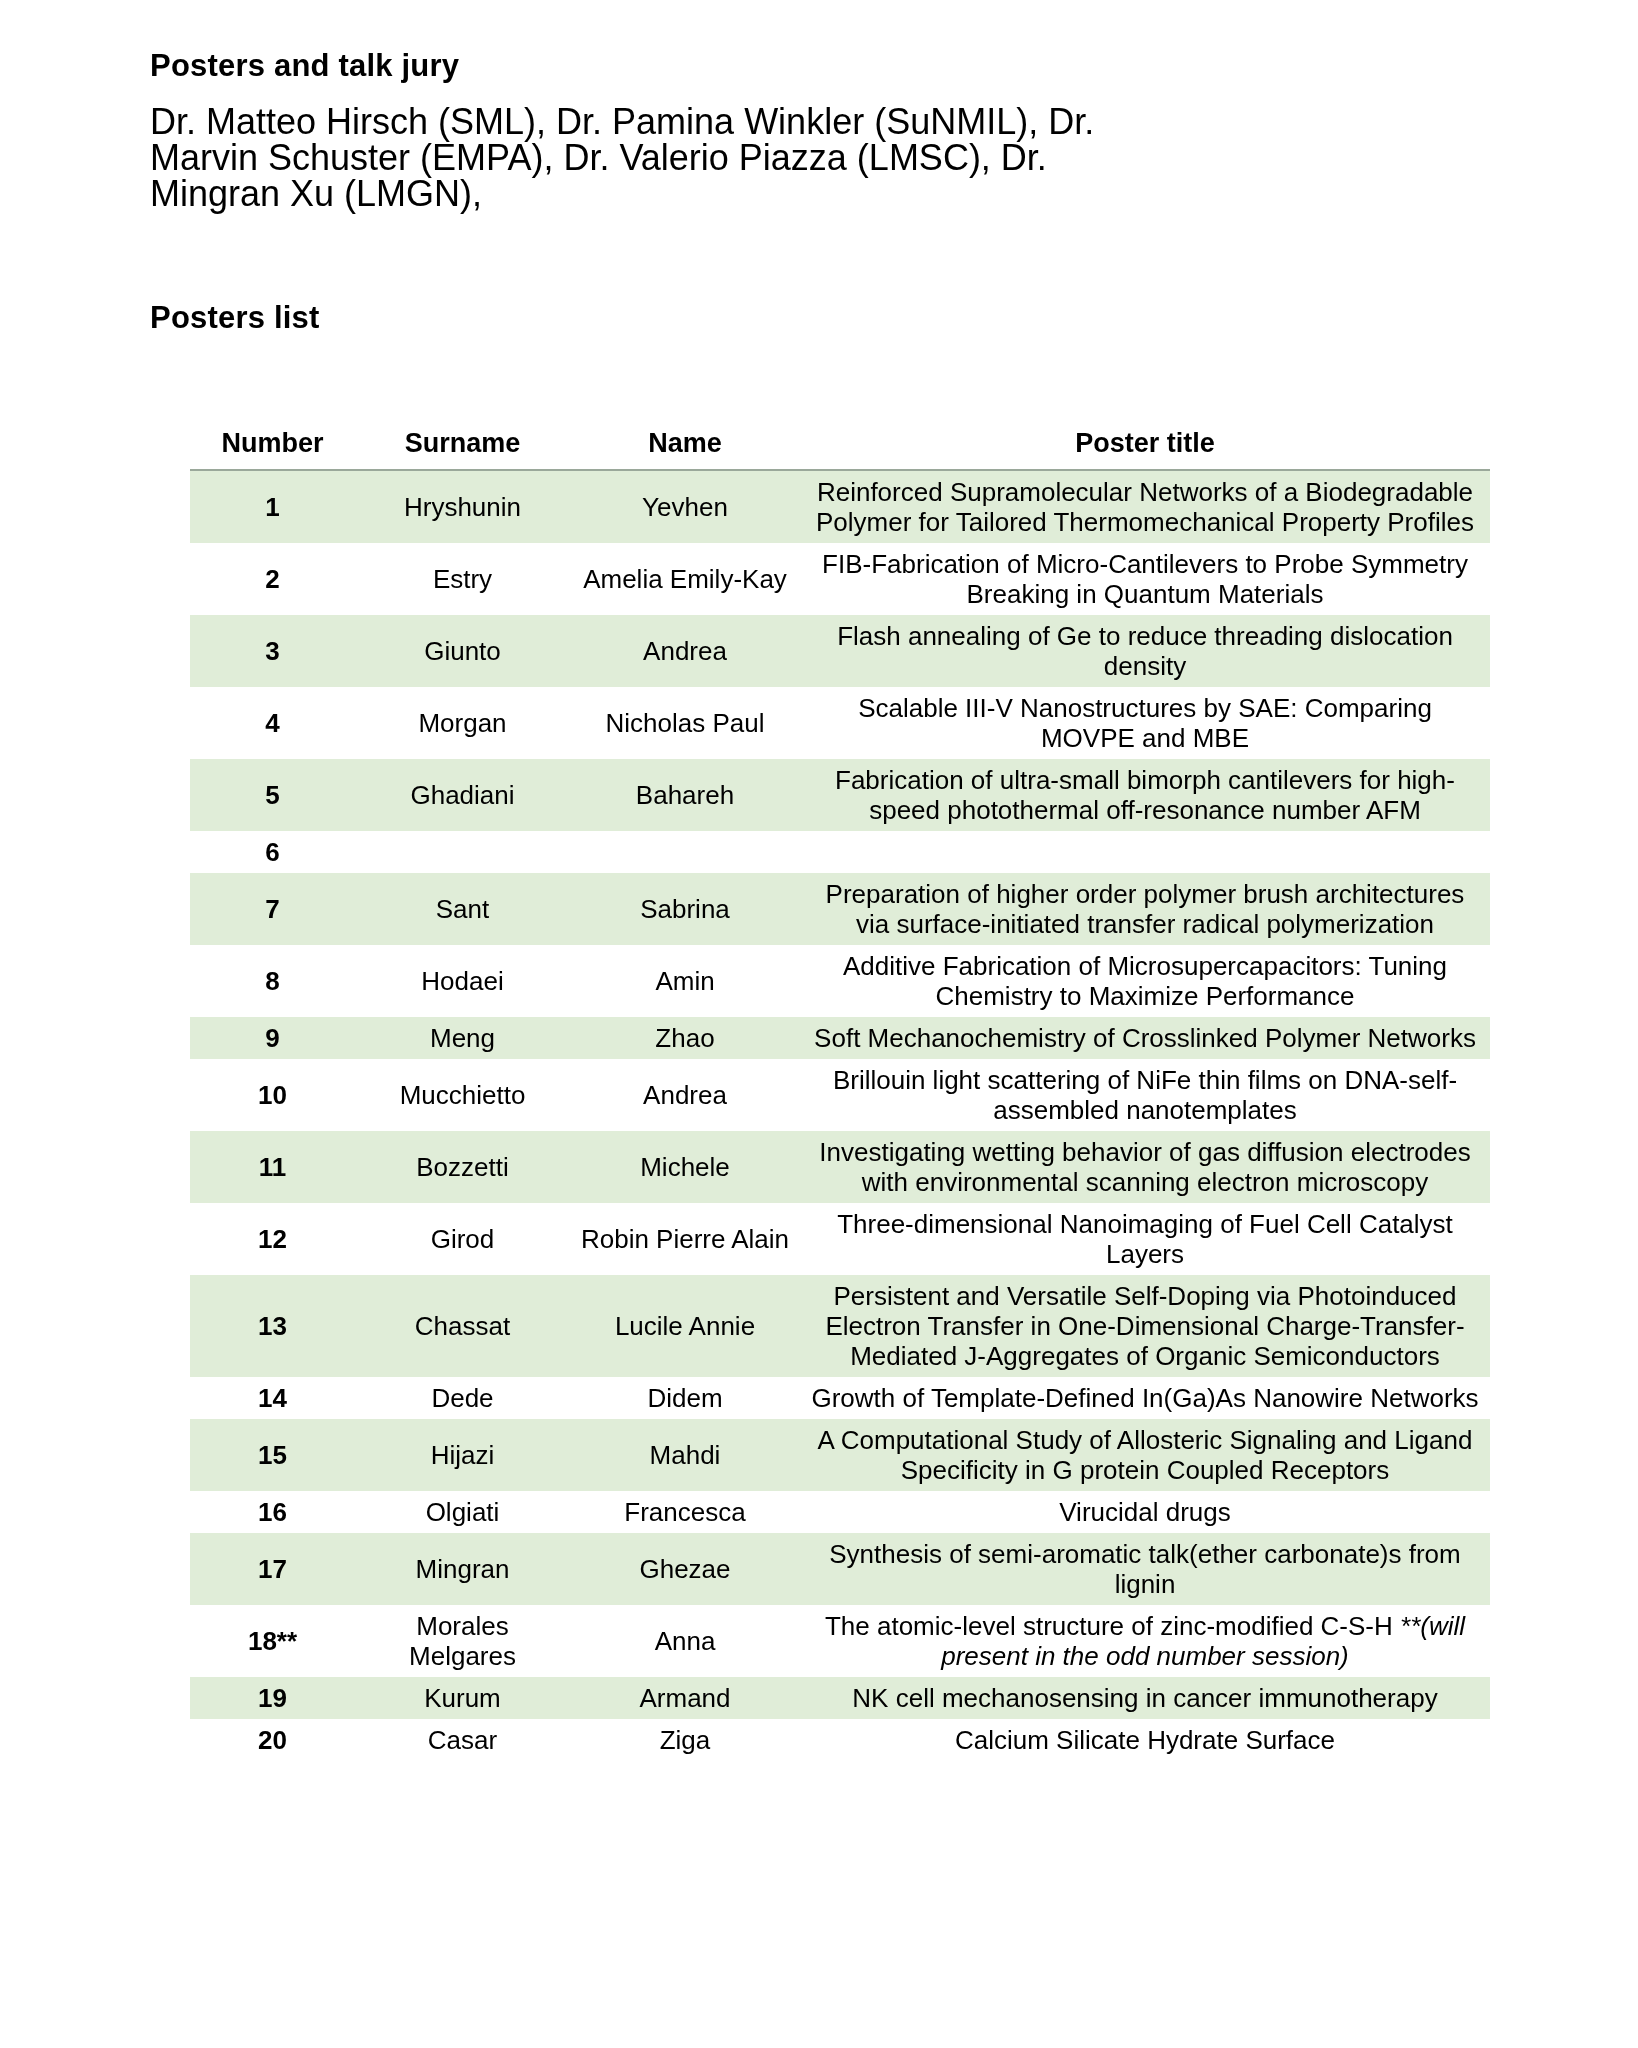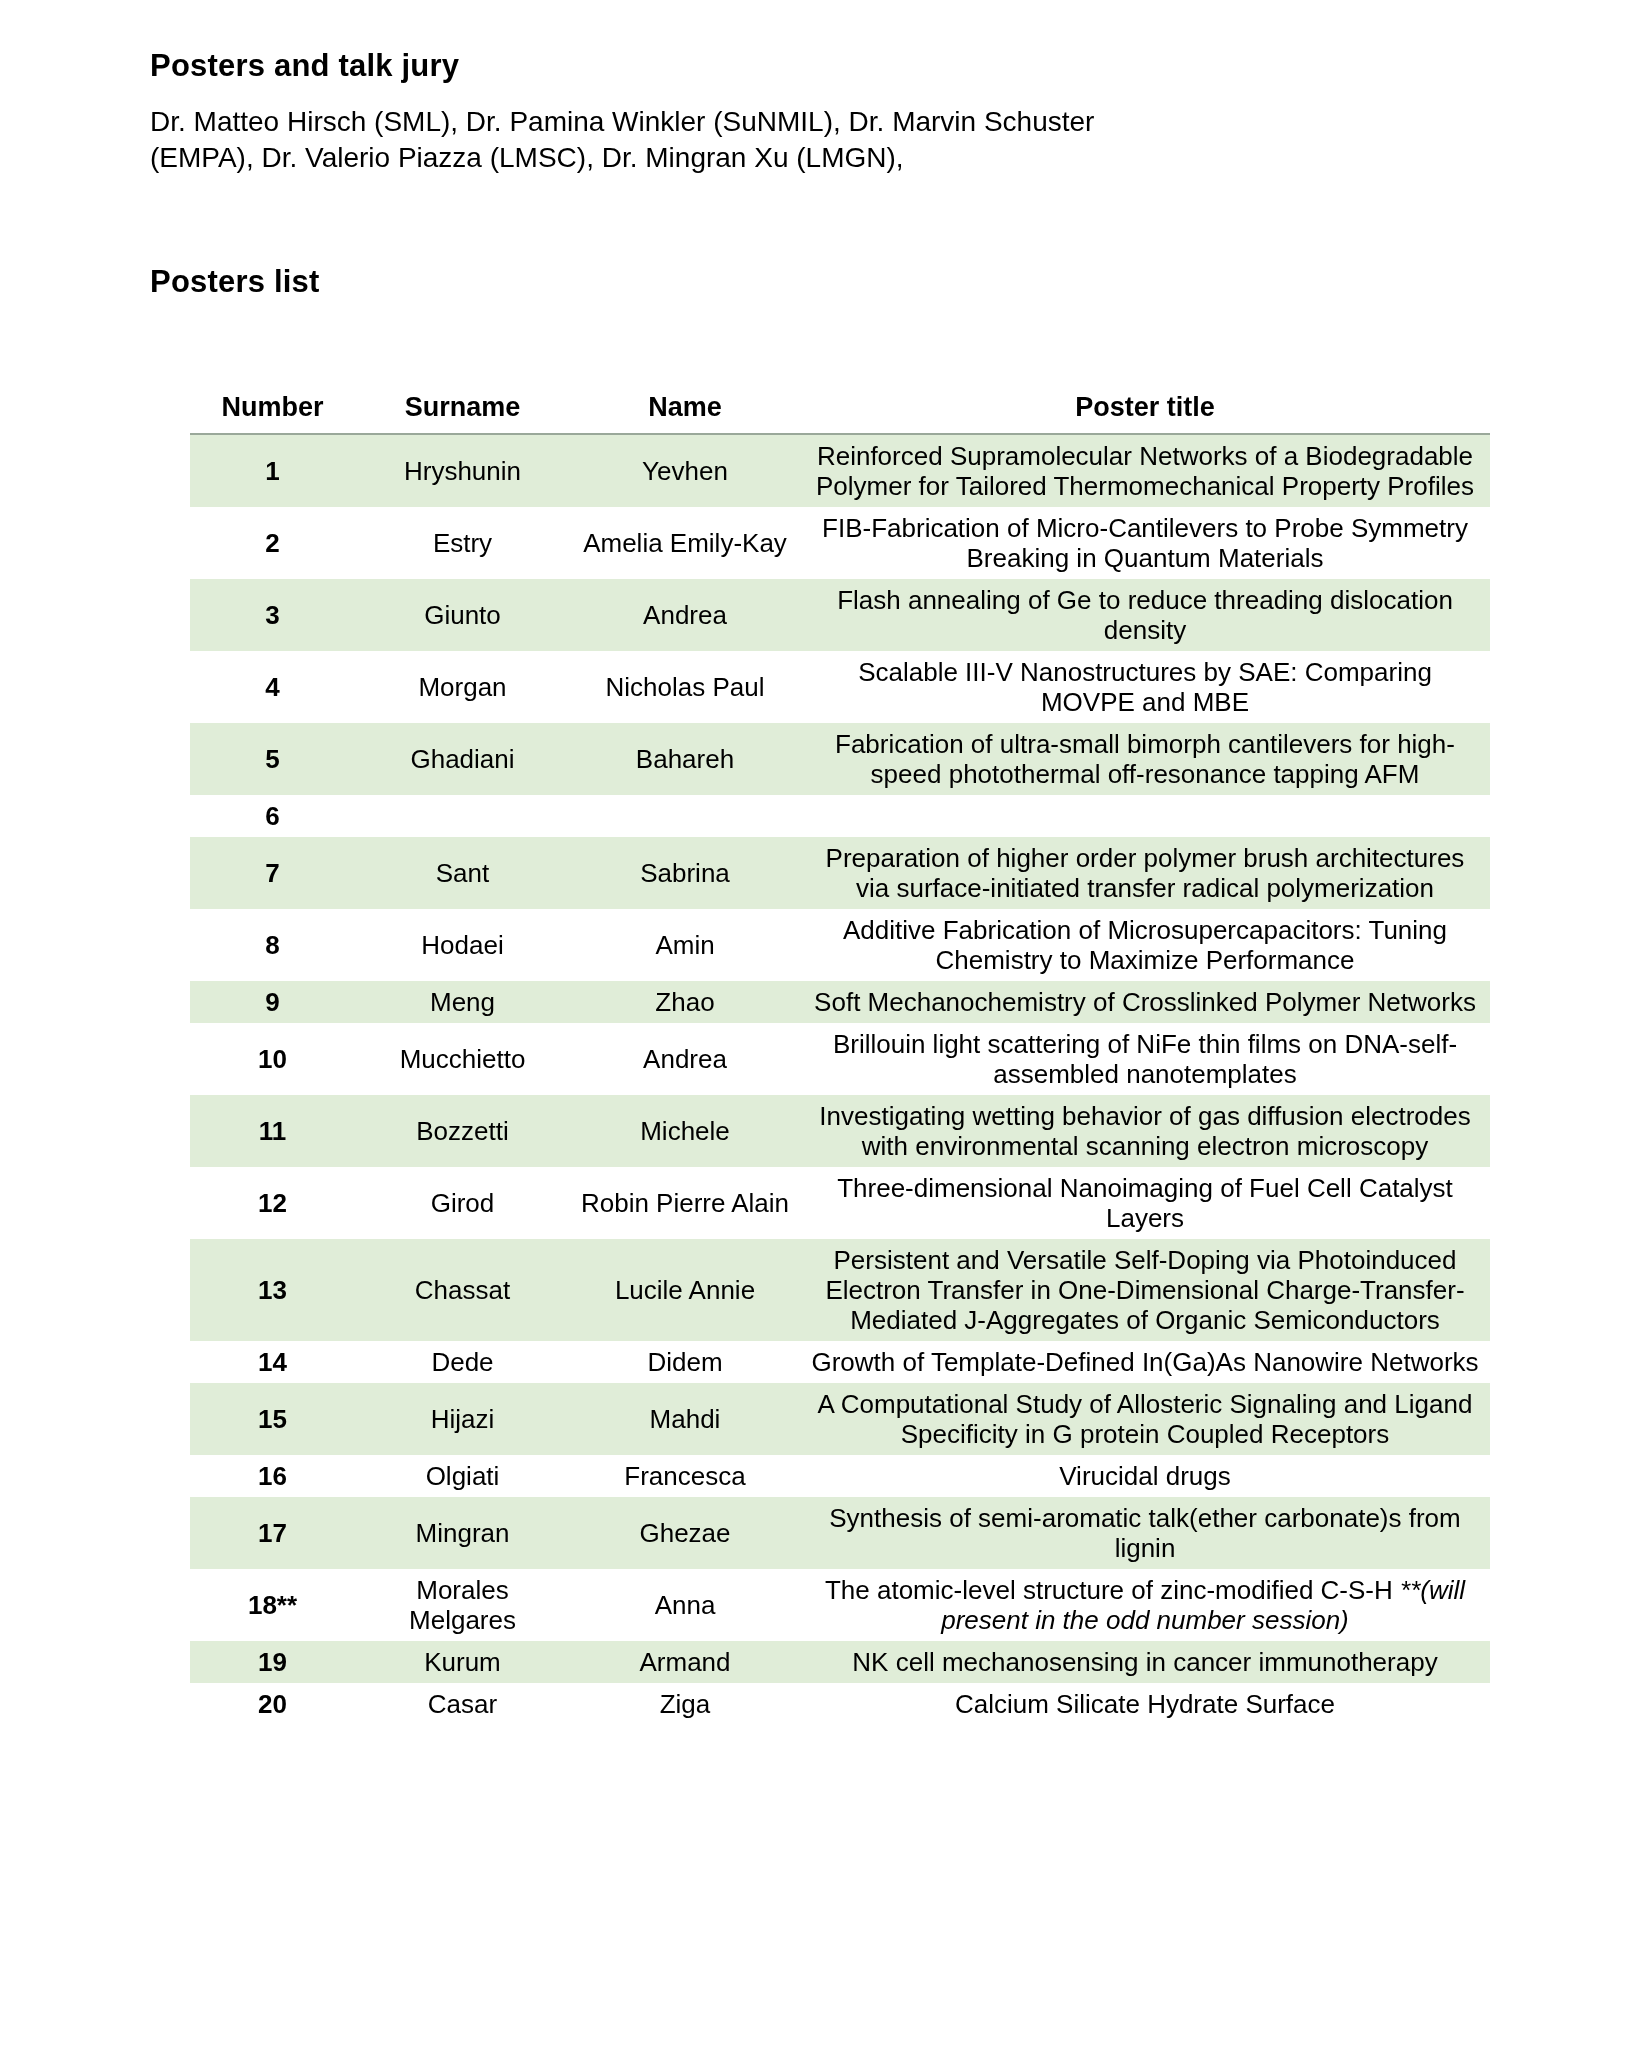--- a/index.html
+++ b/index.html
@@ -15,21 +15,21 @@
     width: 1638px; height: 2048px;
     padding: 48px 0 16px 150px;
   }
   .section-title {
     font-size: 31px;
     font-weight: bold;
     margin: 0;
     letter-spacing: 0.2px;
   }
   .jury-names {
-    font-size: 28px;
+    font-size: 36px;
     line-height: 36px;
     margin: 20px 0 0 0;
     max-width: 945px;
   }
   .list-title {
     margin-top: 88px;
   }
   table.posters {
     border-collapse: collapse;
     table-layout: fixed;
@@ -108,21 +108,21 @@
         <tr class="plain">
           <td class="num">4</td>
           <td class="surname">Morgan</td>
           <td class="name">Nicholas Paul</td>
           <td class="title"><span>Scalable III-V Nanostructures by SAE: Comparing MOVPE and MBE</span></td>
         </tr>
         <tr class="shaded">
           <td class="num">5</td>
           <td class="surname">Ghadiani</td>
           <td class="name">Bahareh</td>
-          <td class="title"><span>Fabrication of ultra-small bimorph cantilevers for high-speed photothermal off-resonance tapping AFM</span></td>
+          <td class="title"><span>Fabrication of ultra-small bimorph cantilevers for high-speed photothermal off-resonance number AFM</span></td>
         </tr>
         <tr class="plain">
           <td class="num">6</td>
           <td class="surname"></td>
           <td class="name"></td>
           <td class="title"><span></span></td>
         </tr>
         <tr class="shaded">
           <td class="num">7</td>
           <td class="surname">Sant</td>

